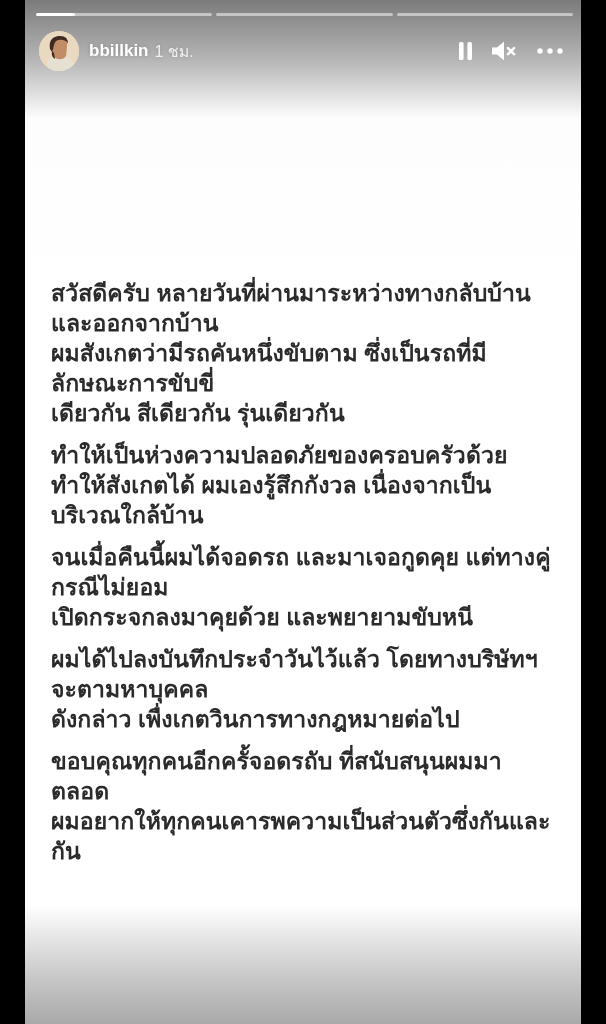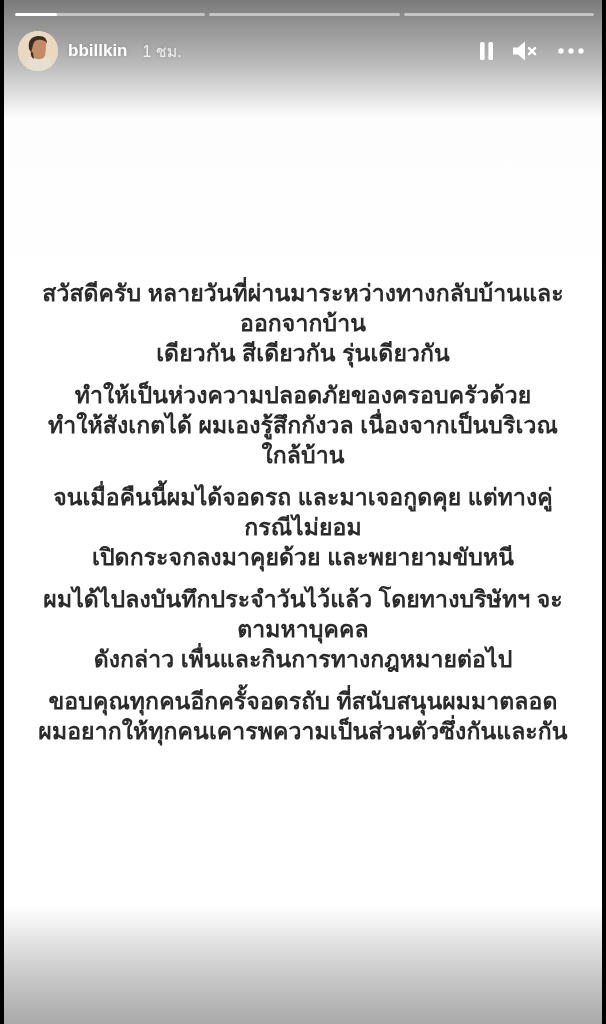--- a/index.html
+++ b/index.html
@@ -1,19 +1,19 @@
 <!DOCTYPE html>
 <html><head>
 <meta charset="utf-8">
 <style>
   html, body { margin: 0; padding: 0; background: #000; }
   * { box-sizing: border-box; }
   .screen {
     position: relative;
-    width: 598px;
+    width: 556px;
     height: 1024px;
     margin: 0 auto;
     overflow: hidden;
     font-family: "Liberation Sans", "DejaVu Sans", sans-serif;
     background: linear-gradient(180deg,
       #7b7b7b 0px,
       #b8b8b8 62px,
       #fdfdfd 118px,
       #ffffff 300px,
       #ffffff 905px,
@@ -59,21 +59,21 @@
   .avatar svg { display: block; width: 100%; height: 100%; }
   .username {
     margin-left: 10px;
     color: #ffffff;
     font-size: 17px;
     font-weight: 700;
     text-shadow: 0 0 4px rgba(0,0,0,0.18);
     white-space: nowrap;
   }
   .timestamp {
-    margin-left: 15px;
+    margin-left: 6px;
     color: rgba(255,255,255,0.82);
     font-size: 16px;
     text-shadow: 0 0 4px rgba(0,0,0,0.15);
     white-space: nowrap;
   }
   .header-spacer { flex: 1; }
   .controls {
     display: flex;
     align-items: center;
     gap: 19px;
@@ -91,21 +91,20 @@
   .icon-btn svg { display: block; }
 
   
   .story-media {
     position: absolute;
     top: 278px; left: 0; right: 0;
     padding: 0 26px;
   }
   .story-paragraph {
     margin: 0 0 12px 0;
-    text-align: center;
     color: #2b2b2b;
     font-size: 23px;
     line-height: 30px;
     font-weight: 600;
     letter-spacing: 0.1px;
   }
   .story-line { display: block; }
 </style>
 </head>
 <body>
@@ -160,37 +159,38 @@
           </svg>
         </span>
       </button>
     </div>
   </div>
 
   <div class="story-media">
 
     <p class="story-paragraph">
       <span class="story-line">สวัสดีครับ  หลายวันที่ผ่านมาระหว่างทางกลับบ้านและออกจากบ้าน</span>
+      <span class="story-line">ผมสังเกตว่ามีรถคันหนึ่งขับตาม  ซึ่งเป็นรถที่มีลักษณะการขับขี่</span>
       <span class="story-line">เดียวกัน  สีเดียวกัน  รุ่นเดียวกัน</span>
     </p>
 
     <p class="story-paragraph">
       <span class="story-line">ทำให้เป็นห่วงความปลอดภัยของครอบครัวด้วย</span>
       <span class="story-line">ทำให้สังเกตได้  ผมเองรู้สึกกังวล  เนื่องจากเป็นบริเวณใกล้บ้าน</span>
     </p>
 
     <p class="story-paragraph">
       <span class="story-line">จนเมื่อคืนนี้ผมได้จอดรถ  และมาเจอกูดคุย  แต่ทางคู่กรณีไม่ยอม</span>
       <span class="story-line">เปิดกระจกลงมาคุยด้วย  และพยายามขับหนี</span>
     </p>
 
 
     <p class="story-paragraph">
       <span class="story-line">ผมได้ไปลงบันทึกประจำวันไว้แล้ว  โดยทางบริษัทฯ  จะตามหาบุคคล</span>
-      <span class="story-line">ดังกล่าว  เพื่นและกินการทางกฎหมายต่อไป</span>
+      <span class="story-line">ดังกล่าว  เพื่งเกตวินการทางกฎหมายต่อไป</span>
     </p>
 
     <p class="story-paragraph">
       <span class="story-line">ขอบคุณทุกคนอีกครั้จอดรถับ  ที่สนับสนุนผมมาตลอด</span>
       <span class="story-line">ผมอยากให้ทุกคนเคารพความเป็นส่วนตัวซึ่งกันและกัน</span>
 
     </p>
 
   </div>
 </div>

